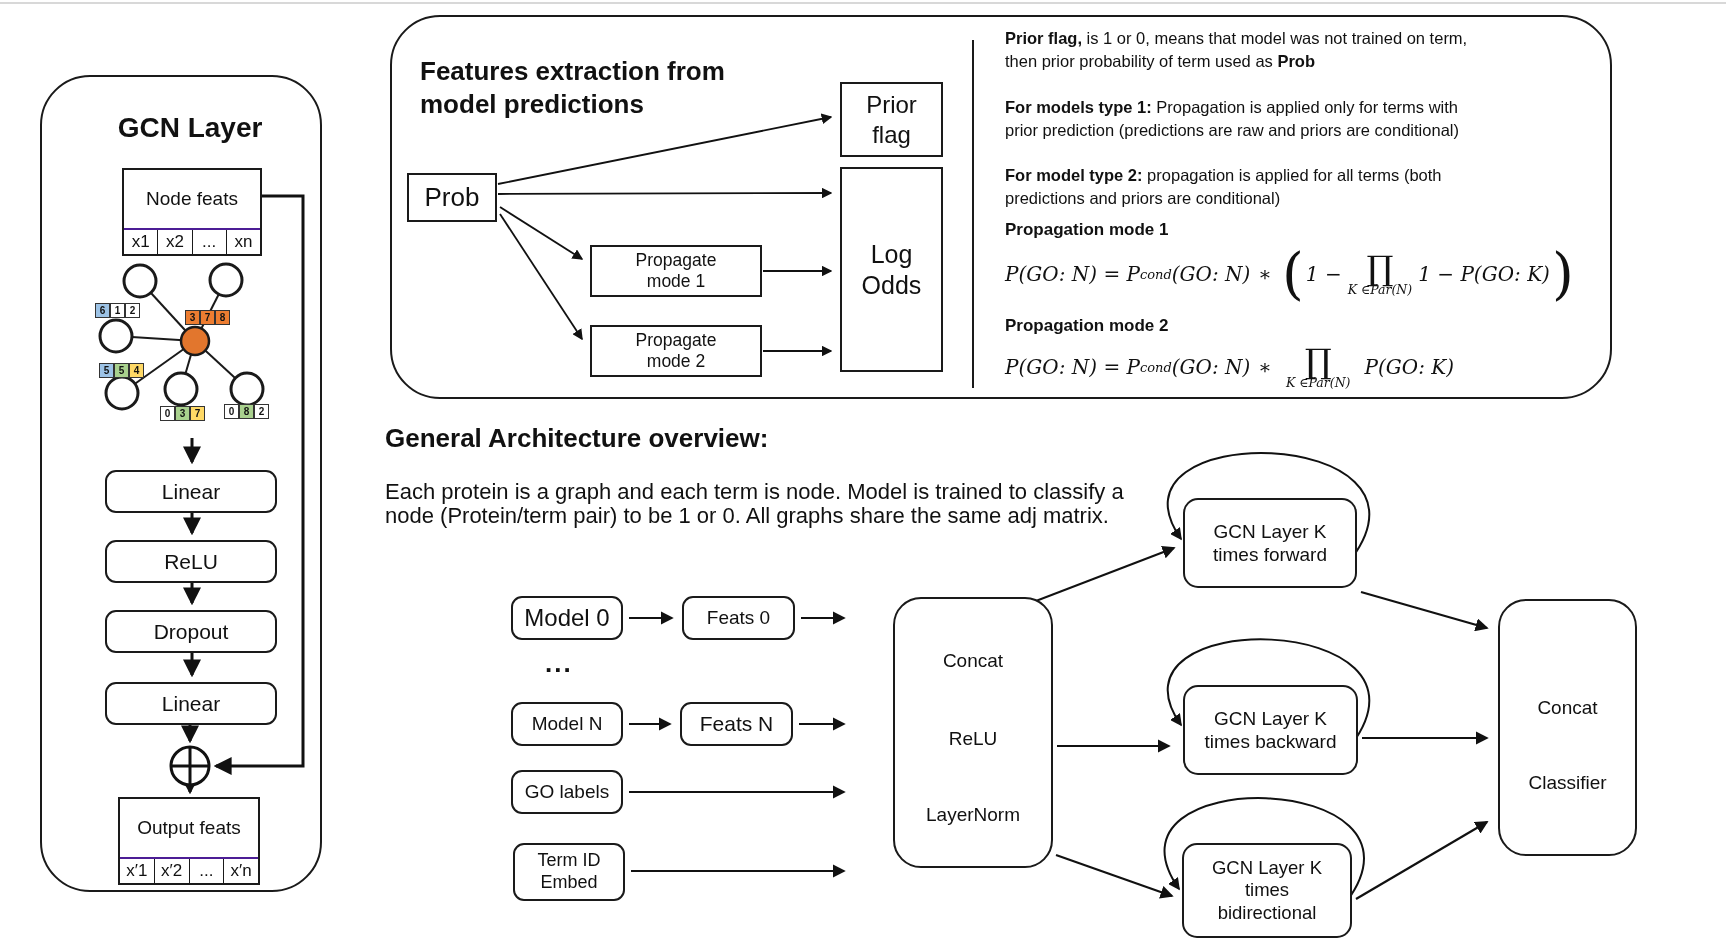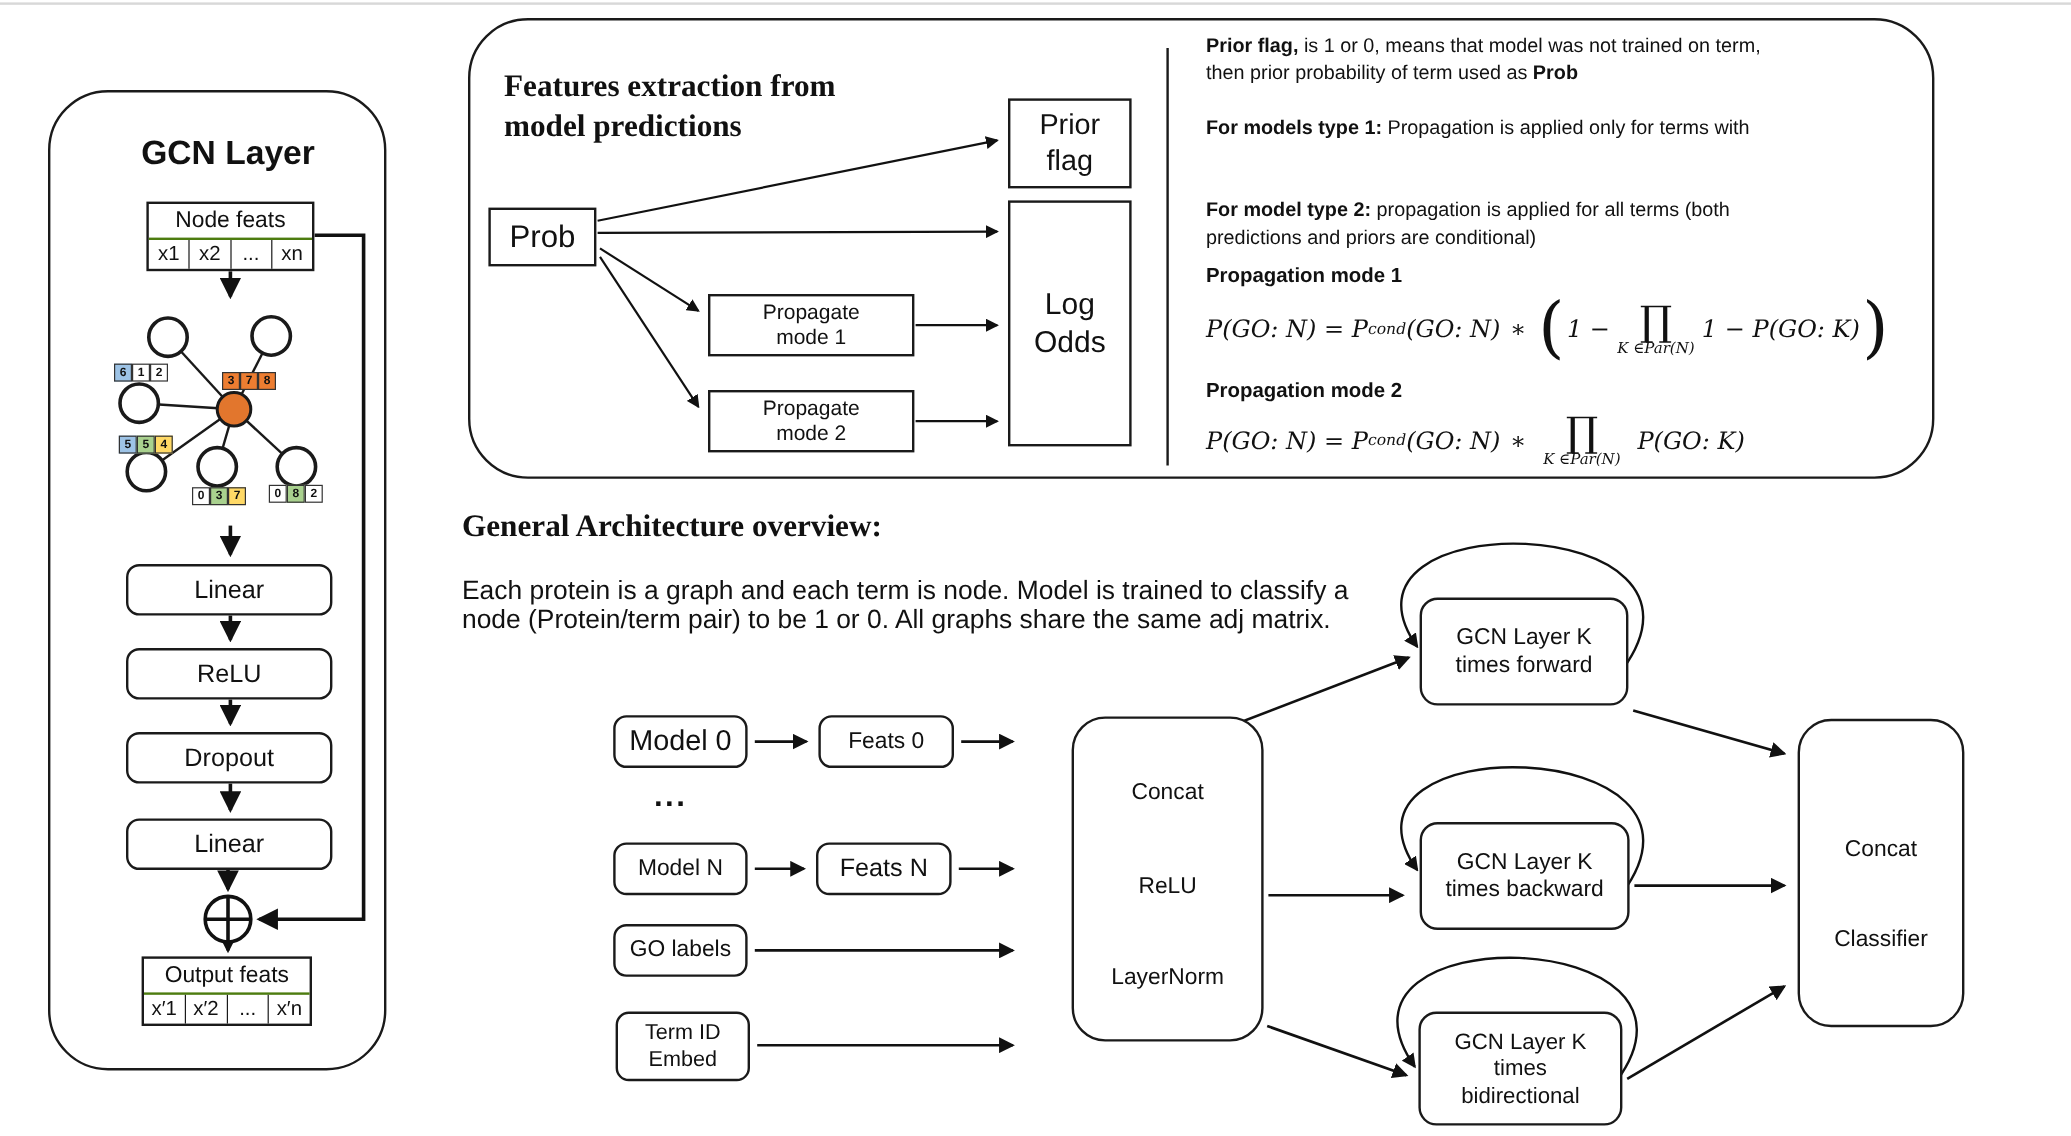--- a/index.html
+++ b/index.html
@@ -6,31 +6,31 @@
   .canvas{position:relative;width:1726px;height:947px;background:#ffffff;overflow:hidden;
           font-family:"Liberation Sans",sans-serif;color:#111;}
   .abs{position:absolute;}
   .panel{border:2.5px solid #1a1a1a;border-radius:50px;background:transparent;}
   .box{border:2.5px solid #1a1a1a;background:#fff;display:flex;align-items:center;
        justify-content:center;text-align:center;box-sizing:border-box;line-height:1.22;}
   .sq{border-radius:0;border-width:2px;}
   .rd{border-radius:11px;border-width:2px;}
   .bigrd{border-radius:28px;border-width:2.2px;}
   .b{font-weight:bold;}
-  .title{font-weight:bold;font-size:26px;line-height:33px;font-family:Liberation Serif, serif;}
+  .title{font-weight:bold;font-size:26px;line-height:33px;}
   .note{font-size:16.5px;line-height:21px;white-space:nowrap;}
   .math{font-family:"DejaVu Serif","Liberation Serif",serif;font-style:italic;font-size:20px;
         display:flex;align-items:center;white-space:nowrap;}
   .math sub{font-size:13px;font-style:italic;}
   .bigparen{font-size:56px;font-style:normal;font-weight:400;line-height:0.9;margin:0 2px;}
   .prodwrap{display:inline-flex;flex-direction:column;align-items:center;margin:0 6px;}
   .prod{font-size:34px;font-style:normal;line-height:0.95;}
   .prodsub{font-size:12.5px;line-height:1;}
   .ftable{position:absolute;border:2px solid #1a1a1a;background:#fff;box-sizing:border-box;}
-  .ftable .hdr{border-bottom:2px solid #4d7c0f;text-align:center;font-size:19px;padding:3px 0;}
+  .ftable .hdr{border-bottom:2px solid #4c1d95;text-align:center;font-size:19px;padding:18px 0;}
   .ftable .cells{display:flex;}
   .ftable .cells div{flex:1;text-align:center;font-size:17px;padding:2px 0;border-left:1.5px solid #1a1a1a;}
   .ftable .cells div:first-child{border-left:none;}
   .vec{position:absolute;display:flex;}
   .vcell{width:15px;height:15px;border:1px solid #333;box-sizing:border-box;font-size:10px;
          font-weight:bold;display:flex;align-items:center;justify-content:center;background:#fff;}
 </style>
 </head>
 <body>
 
@@ -192,20 +192,21 @@
     <div>mode 1</div>
   </div>
   <div class="abs box sq" style="left:590px;top:325px;width:172px;height:52px;font-size:17.5px;flex-direction:column;">
     <div>Propagate</div>
     <div>mode 2</div>
   </div>
 
   <div class="abs note" style="left:1005px;top:28px;"><span class="b">Prior flag,</span><span> is 1 or 0, means that model was not trained on term,</span></div>
   <div class="abs note" style="left:1005px;top:51px;"><span>then prior probability of term used as </span><span class="b">Prob</span></div>
   <div class="abs note" style="left:1005px;top:97px;"><span class="b">For models type 1:</span><span> Propagation is applied only for terms with</span></div>
+  <div class="abs note" style="left:1005px;top:120px;"><span>prior prediction (predictions are raw and priors are conditional)</span></div>
   <div class="abs note" style="left:1005px;top:165px;"><span class="b">For model type 2:</span><span> propagation is applied for all terms (both</span></div>
   <div class="abs note" style="left:1005px;top:188px;"><span>predictions and priors are conditional)</span></div>
   <div class="abs note b" style="left:1005px;top:219px;font-size:17px;">Propagation mode 1</div>
 
   <div class="abs math" style="left:1005px;top:242px;height:64px;">
     <span>P(GO: N) = P</span>
       <sub>cond</sub>
       <span>(GO: N)</span>
     <span style="margin:0 8px;font-style:normal;">∗</span>
     <span class="bigparen">(</span>

